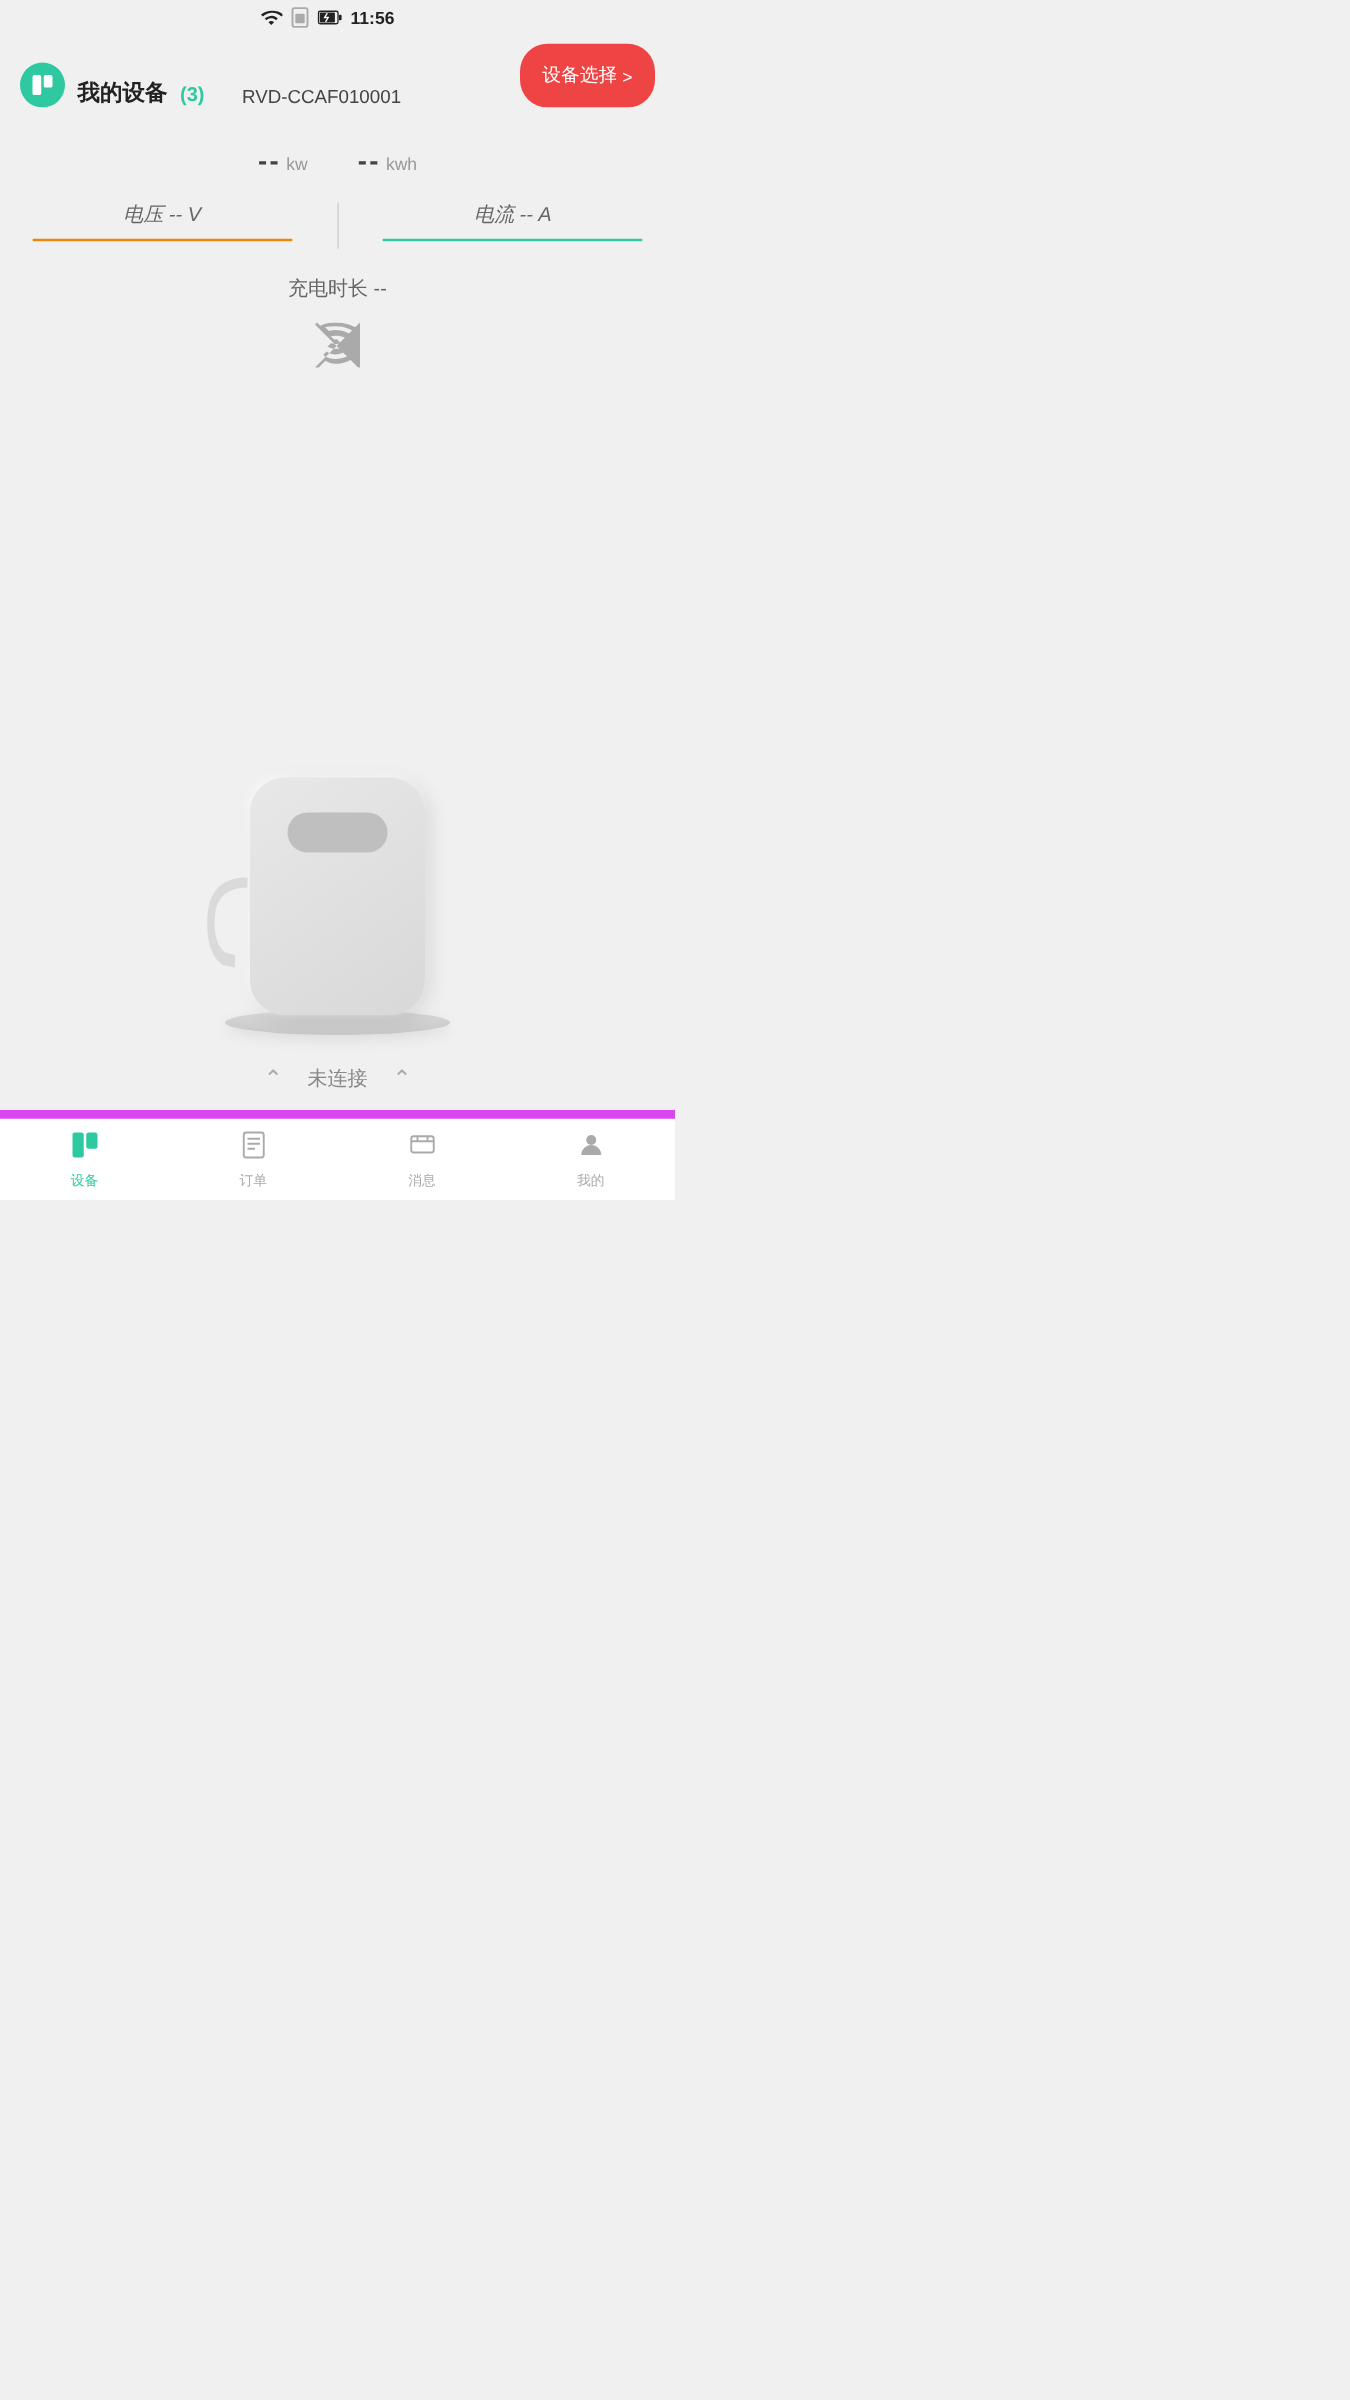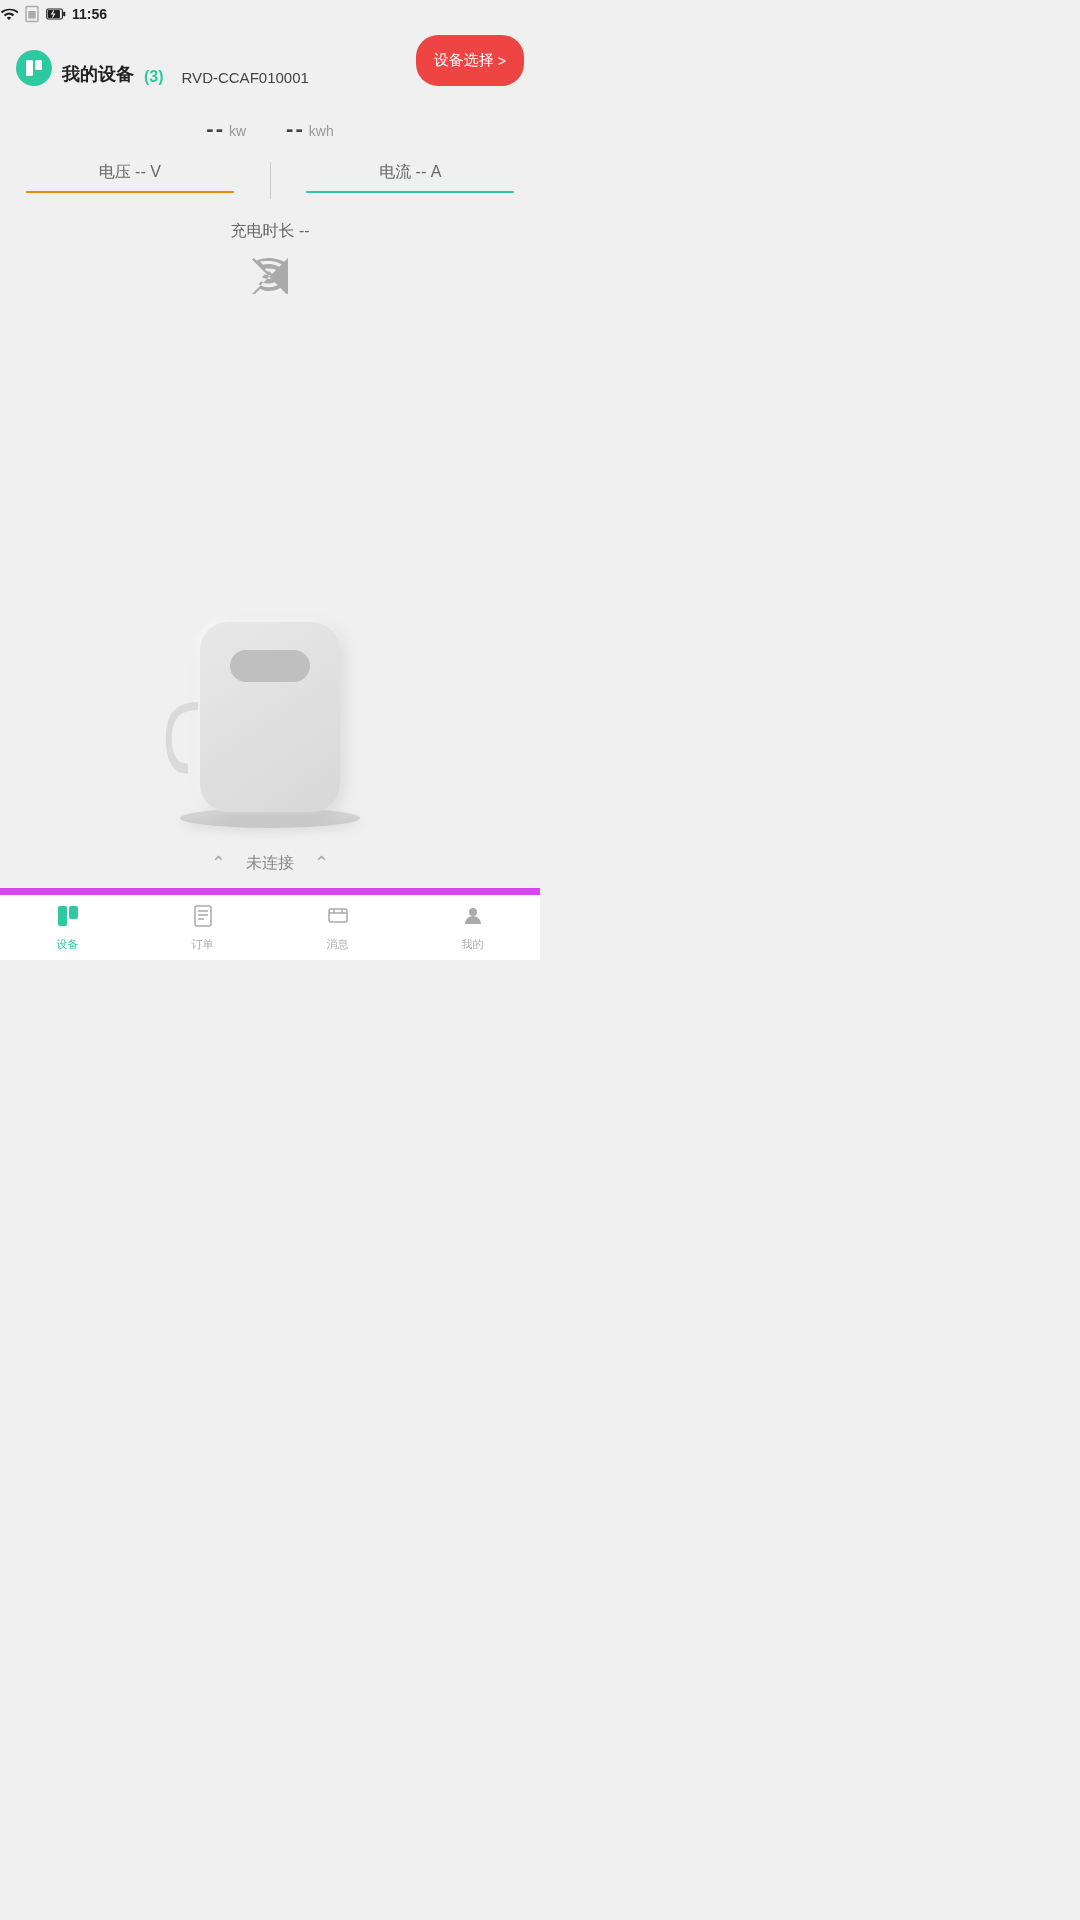--- a/index.html
+++ b/index.html
@@ -14,21 +14,21 @@
       flex-direction: column;
       overflow: hidden;
     }
 
     
     .status-bar {
       height: 28px;
       background: #f0f0f0;
       display: flex;
       align-items: center;
-      justify-content: flex-start;
+      justify-content: center;
       padding-right: 16px;
       gap: 6px;
     }
     .status-bar .time {
       font-size: 14px;
       font-weight: 600;
       color: #222;
     }
     .status-icons {
       display: flex;
@@ -60,21 +60,21 @@
       color: #222;
     }
     .header-count {
       font-size: 16px;
       font-weight: 600;
       color: #2ec9a0;
     }
     .header-device-id {
       font-size: 15px;
       color: #444;
-      margin-left: 8px;
+      margin-left: 20px;
     }
     .device-select-btn {
       margin-left: auto;
       background: #ef4444;
       color: #fff;
       border: none;
       border-radius: 22px;
       padding: 16px 18px;
       font-size: 15px;
       cursor: pointer;
@@ -121,20 +121,21 @@
       text-align: center;
     }
 
     
     .vc-row {
       display: flex;
       align-items: center;
       justify-content: center;
       width: 100%;
       margin-top: 20px;
+      font-style: italic;
     }
     .vc-item {
       flex: 1;
       display: flex;
       flex-direction: column;
       align-items: center;
       padding-bottom: 6px;
     }
     .vc-label {
       font-size: 16px;

